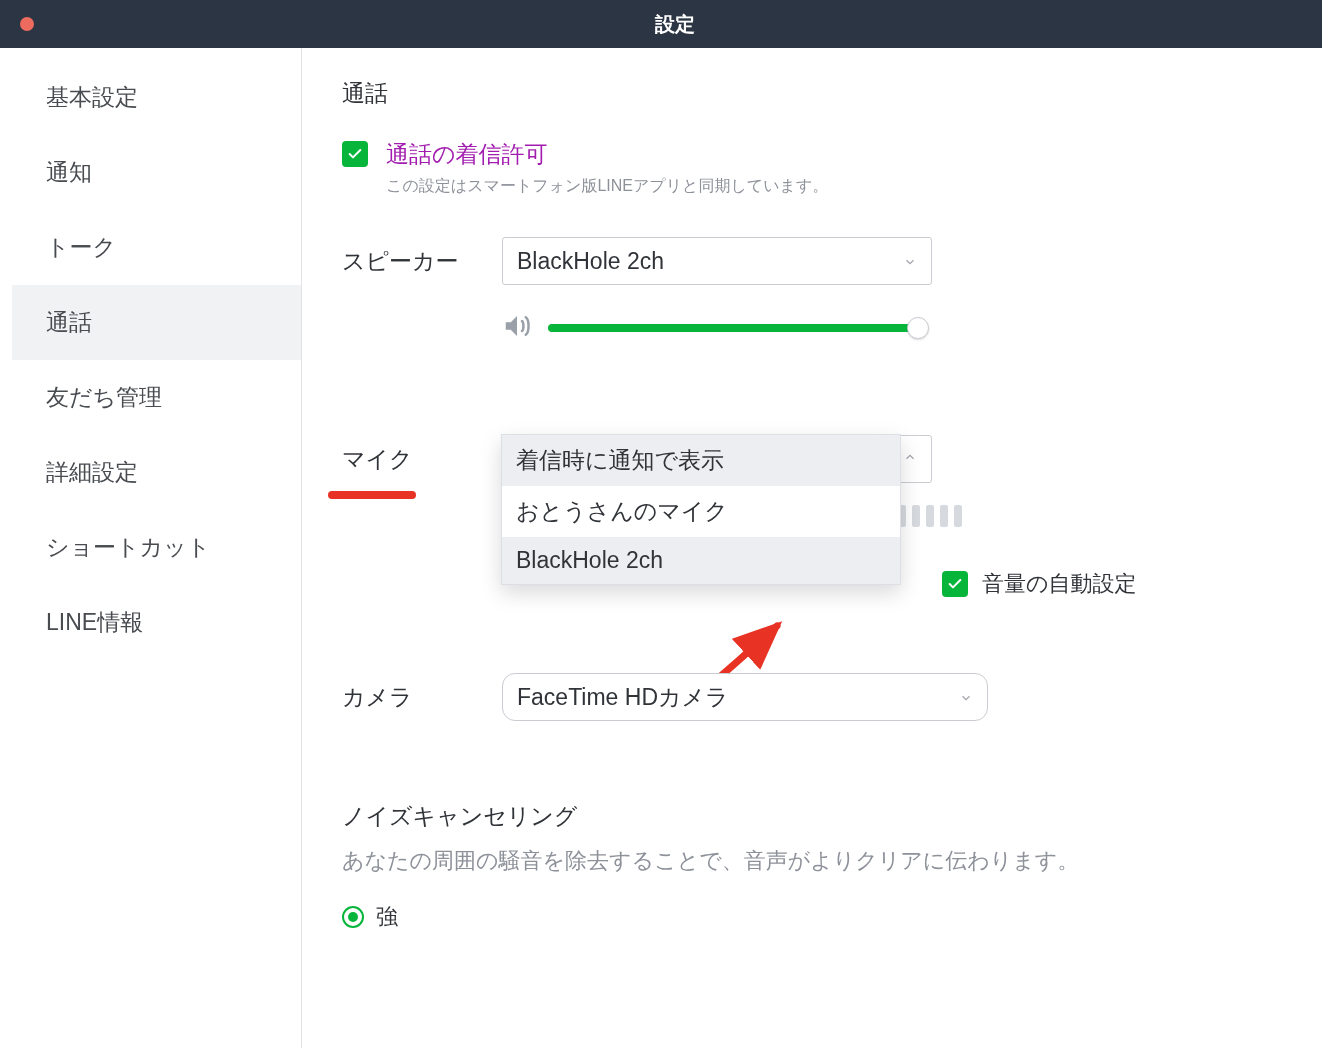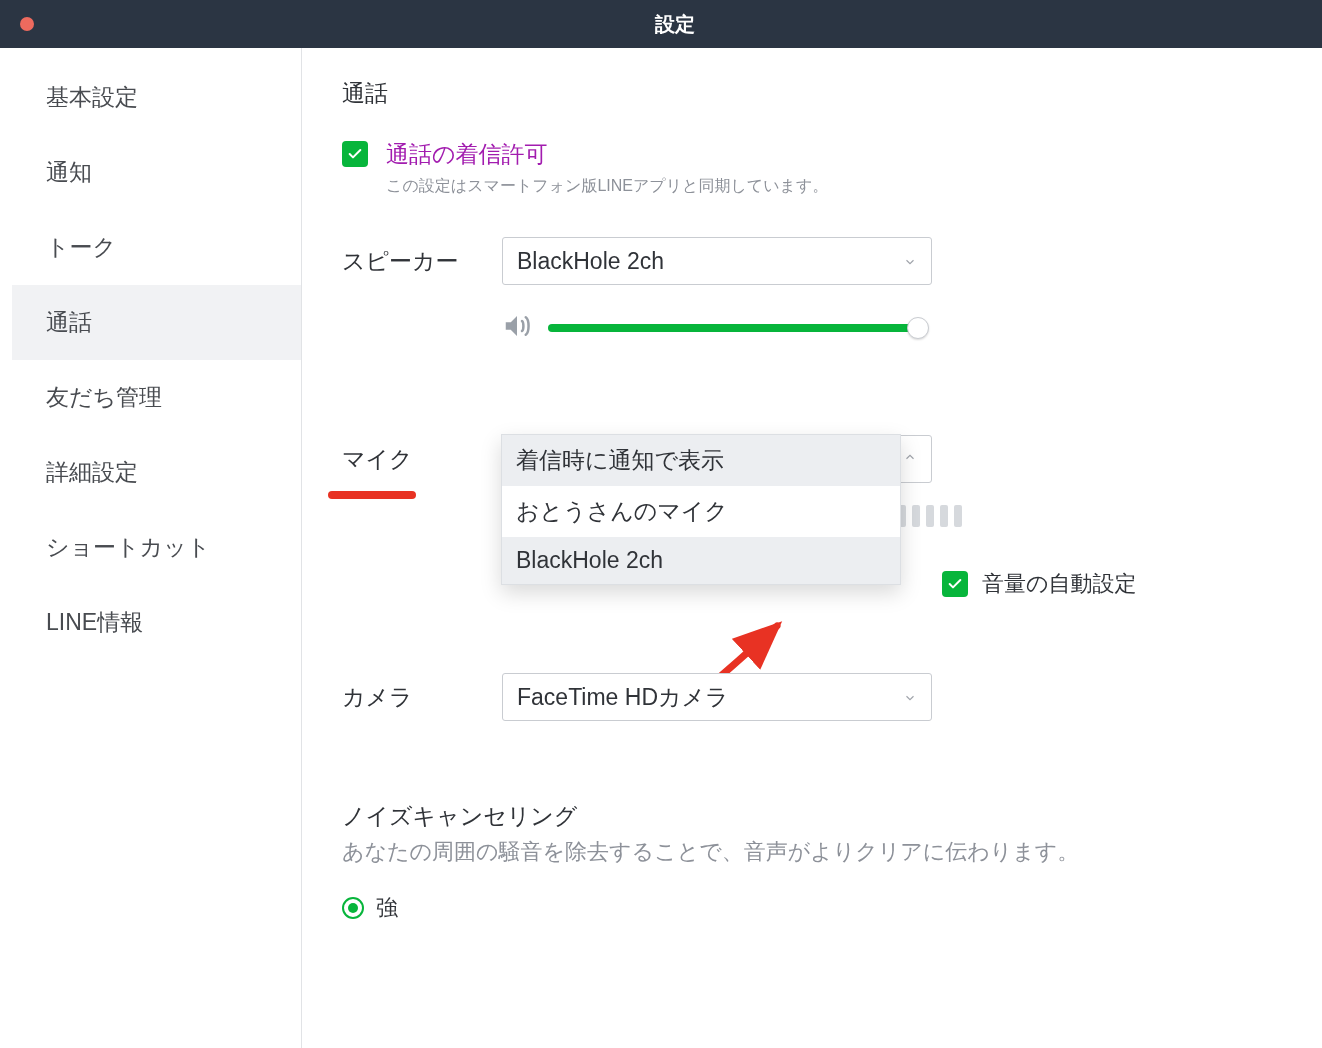--- a/index.html
+++ b/index.html
@@ -236,24 +236,24 @@
 
   
   .arrow-annot {
     position: absolute;
     left: 400px;
     top: 560px;
     pointer-events: none;
   }
 
   .camera-row { margin-top: 190px; display: flex; align-items: center; }
-  .camera-row .select { width: 430px; }
+  .camera-row .select { width: 486px; border-radius: 13px; }
 
   .nc-section { margin-top: 80px; }
-  .nc-title { font-size: 23px; color: #303338; margin-bottom: 5px; }
+  .nc-title { font-size: 23px; color: #303338; margin-bottom: 14px; }
   .nc-sub { font-size: 22px; color: #8d9199; }
 
   .radio-row {
     display: flex;
     align-items: center;
     gap: 12px;
     margin-top: 26px;
     font-size: 22px;
     color: #303338;
   }

